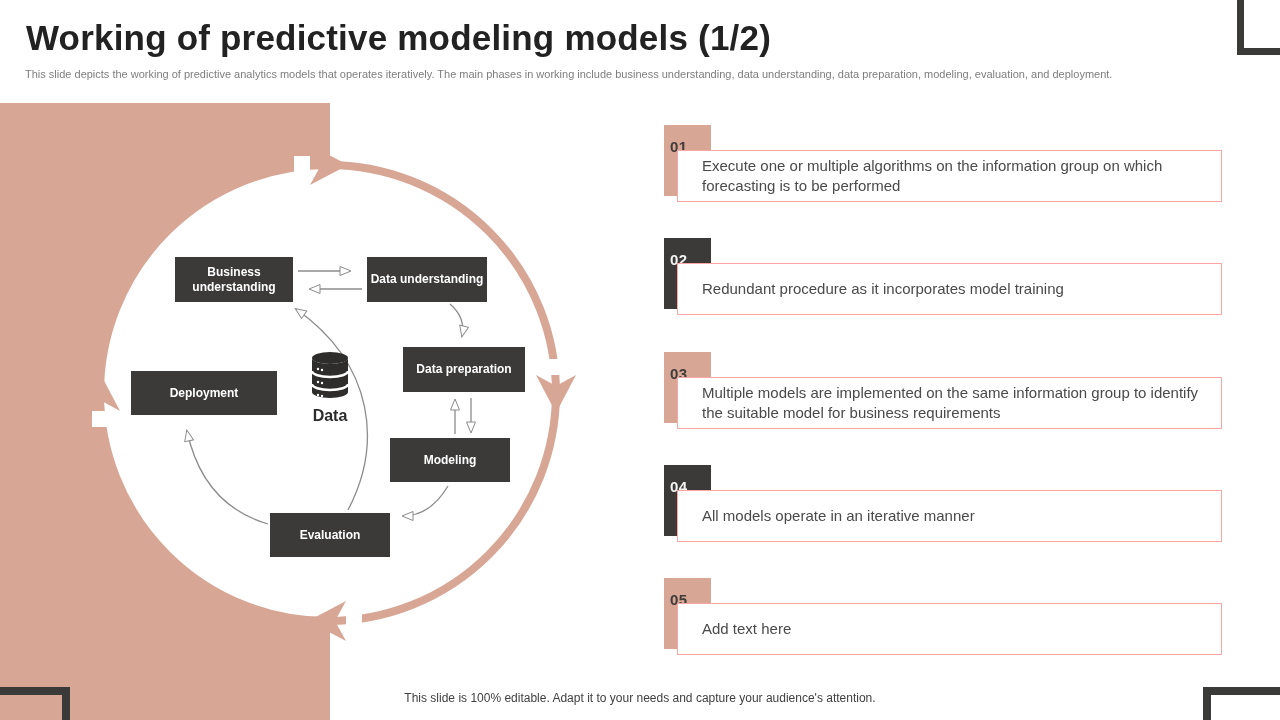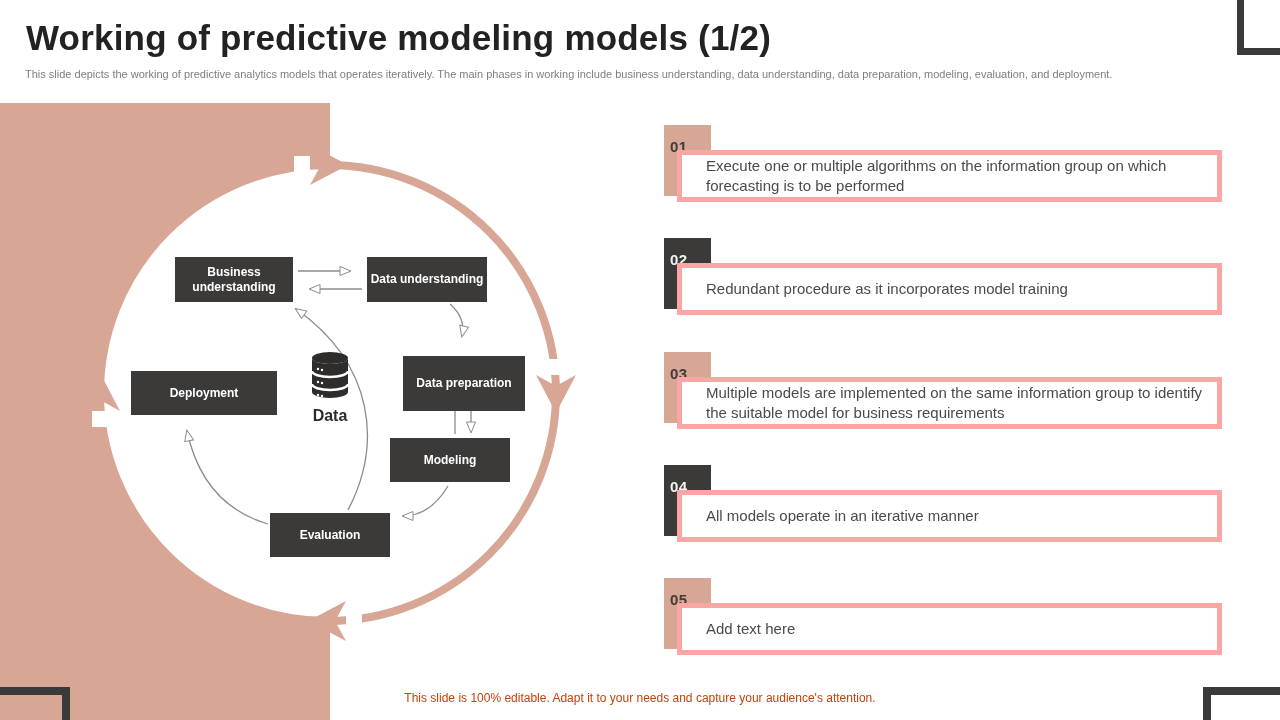--- a/index.html
+++ b/index.html
@@ -46,27 +46,27 @@
   
   .item{position:absolute;left:640px;width:582px;height:85px;z-index:2;}
   .tile{position:absolute;left:12px;top:0;width:47px;height:71px;margin-left:12px;}
   .tile-accent{background:var(--accent);}
   .tile-dark{background:var(--dark);}
   .tile-accent .num{color:#3f3c3a;}
   .tile-dark .num{color:#f2f2f2;}
   .num{position:absolute;left:6px;top:13px;font-size:15px;font-weight:bold;letter-spacing:.5px;}
   .ibox{
     position:absolute;left:37px;top:25px;width:545px;height:52px;box-sizing:border-box;
-    background:#ffffff;border:5px solid #fca5a5;display:flex;align-items:center;
+    background:#ffffff;border:1px solid #fca5a5;display:flex;align-items:center;
     padding-left:24px;padding-right:14px;font-size:15px;color:#4a4a4a;line-height:1.35;
   }
   
   .footer{
     position:absolute;left:0;top:691px;width:1280px;text-align:center;
-    font-size:12px;color:#c2410c;z-index:2;
+    font-size:12px;color:#404040;z-index:2;
   }
 </style>
 </head>
 <body>
 
 <div class="title">Working of predictive modeling models (1/2)</div>
 <div class="subtitle">This slide depicts the working of predictive analytics models that operates iteratively.  The main phases in working include business understanding, data understanding, data preparation, modeling, evaluation, and deployment.</div>
 
 <div class="accent-block"></div>
 
@@ -116,21 +116,21 @@
   </g>
   <text class="data-label" x="330" y="421" text-anchor="middle">Data</text>
 </svg>
 
 <div class="node" style="left:175px;top:257px;width:118px;height:45px">
     <span>Business understanding</span>
   </div>
 <div class="node" style="left:367px;top:257px;width:120px;height:45px">
     <span>Data understanding</span>
   </div>
-<div class="node" style="left:403px;top:356px;width:122px;height:55px">
+<div class="node" style="left:403px;top:347px;width:122px;height:45px">
     <span>Data preparation</span>
   </div>
 <div class="node" style="left:390px;top:438px;width:120px;height:44px">
     <span>Modeling</span>
   </div>
 <div class="node" style="left:270px;top:513px;width:120px;height:44px">
     <span>Evaluation</span>
   </div>
 <div class="node" style="left:131px;top:371px;width:146px;height:44px">
     <span>Deployment</span>

